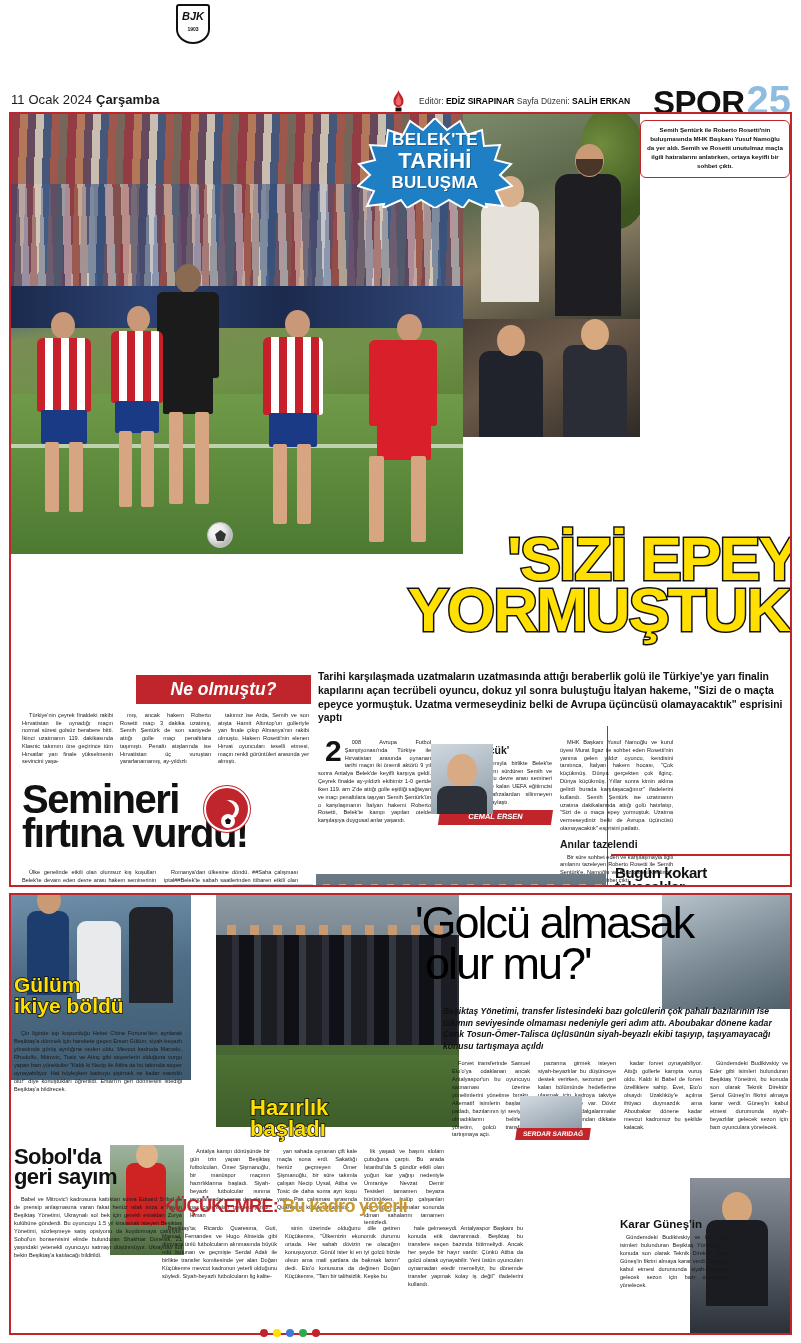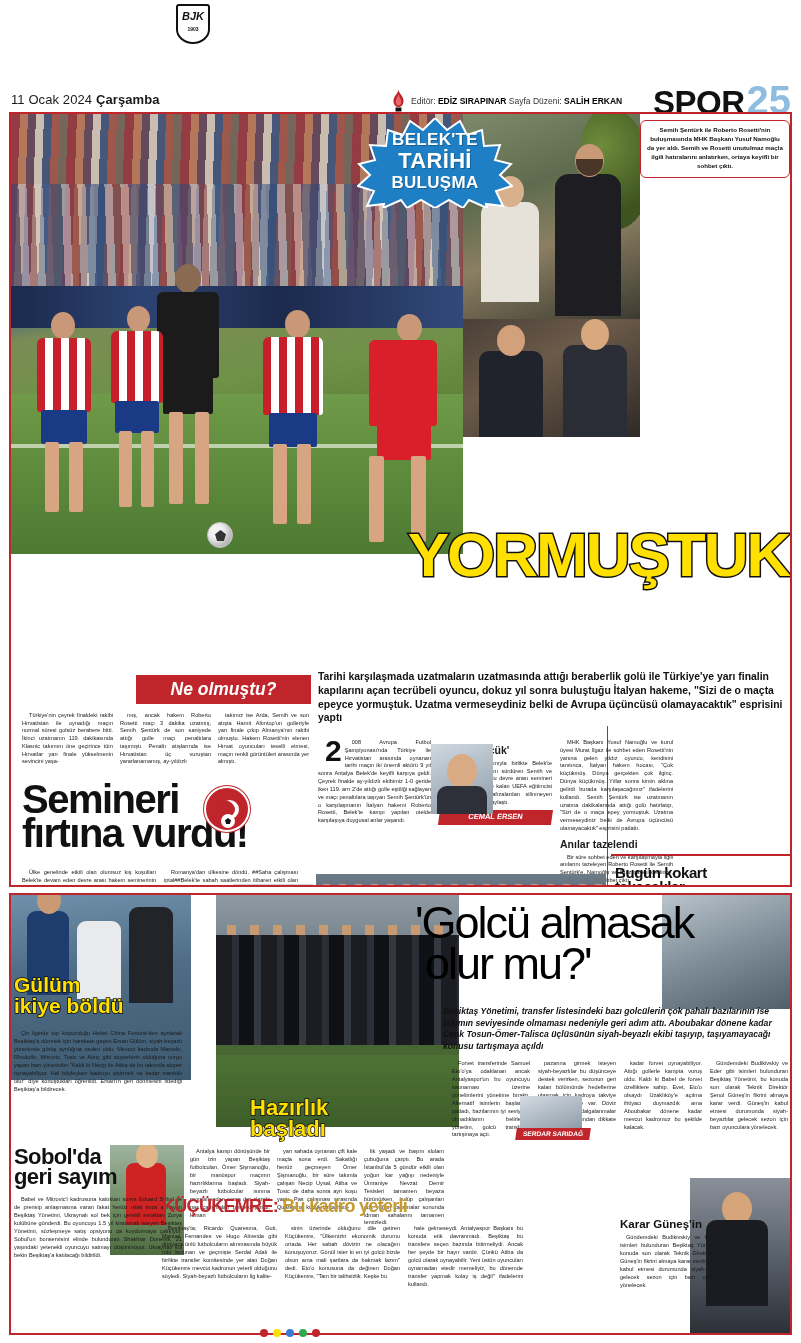--- a/index.html
+++ b/index.html
@@ -16,21 +16,21 @@
     position: absolute; left: 0; top: 0; width: 801px; height: 112px;
     background: #fff;
   }
   .masthead-date {
     position: absolute; left: 11px; top: 92px;
     font-size: 13px; color: #1a1a1a; letter-spacing: .1px;
   }
   .masthead-date b { font-weight: bold; }
   .editor-block {
     position: absolute; left: 390px; top: 90px;
-    display: flex; align-items: center; gap: 4px;
+    display: flex; align-items: center; gap: 12px;
     font-size: 8.5px; color: #333;
   }
   .flame-logo { width: 17px; height: 22px; position: relative; }
   .flame-logo svg { display:block; }
   .editor-text b { font-weight: bold; color:#000; }
   .spor-block {
     position: absolute; right: 10px; top: 78px;
     display: flex; align-items: baseline;
   }
   .spor-word {
@@ -494,20 +494,21 @@
     <div class="suit2h"></div>
   </div>
 
   <div class="callout">Semih Şentürk ile Roberto Rosetti'nin buluşmasında MHK Başkanı Yusuf Namoğlu da yer aldı. Semih ve Rosetti unutulmaz maçla ilgili hatıralarını anlatırken, ortaya keyifli bir sohbet çıktı.</div>
 
   <div class="deck-wrap">
     
   </div>
 
   <div class="bigquote">
+    <div class="bq1">'SİZİ EPEY</div>
     <div class="bq2">YORMUŞTUK'</div>
   </div>
 
   <div class="summary">Tarihi karşılaşmada uzatmaların uzatmasında attığı beraberlik golü ile Türkiye'ye yarı finalin kapılarını açan tecrübeli oyuncu, dokuz yıl sonra buluştuğu İtalyan hakeme, "Sizi de o maçta epeyce yormuştuk. Uzatma vermeseydiniz belki de Avrupa üçüncüsü olamayacaktık" esprisini yaptı</div>
 
   <div class="ne-olmustu">
     <span>Ne olmuştu?</span>
   </div>
 
   <div class="three-col">

